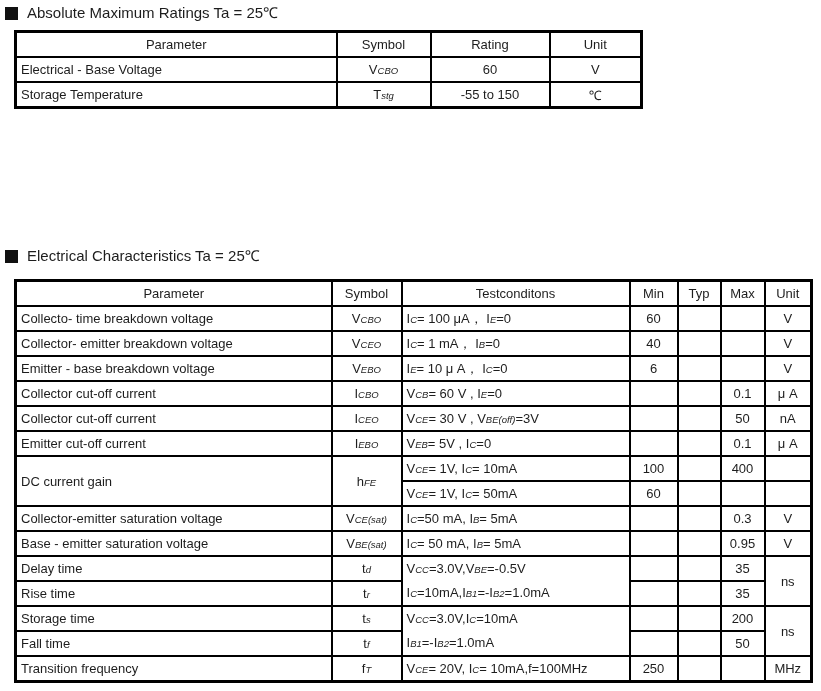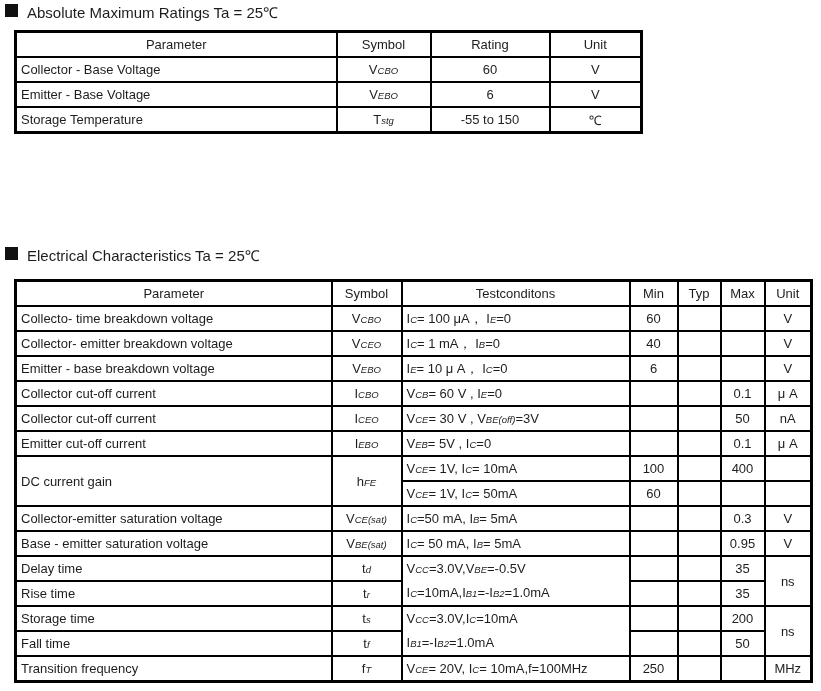--- a/index.html
+++ b/index.html
@@ -11,20 +11,21 @@
     width: 821px;
     height: 691px;
     position: relative;
     font-family: "Liberation Sans", sans-serif;
     color: #1d1d1d;
   }
   .sec-title {
     position: absolute;
     left: 5px;
     display: flex;
+    align-items: center;
     gap: 9px;
     font-size: 15px;
     line-height: 18px;
     white-space: pre;
   }
   .bullet {
     display: inline-block;
     width: 13px;
     height: 13px;
     background: #111111;
@@ -74,29 +75,23 @@
       <thead>
         <tr>
           <th>Parameter</th>
           <th>Symbol</th>
           <th>Rating</th>
           <th>Unit</th>
         </tr>
       </thead>
       <tbody>
         <tr>
-          <td class="al-l">Collector - Base Voltage</td>
+          <td class="al-l">Electrical - Base Voltage</td>
           <td class="al-c">V<span class="sub">CBO</span></td>
           <td class="al-c">60</td>
-          <td class="al-c">V</td>
-        </tr>
-        <tr>
-          <td class="al-l">Emitter - Base Voltage</td>
-          <td class="al-c">V<span class="sub">EBO</span></td>
-          <td class="al-c">6</td>
           <td class="al-c">V</td>
         </tr>
         <tr>
           <td class="al-l">Storage Temperature</td>
           <td class="al-c">T<span class="sub">stg</span></td>
           <td class="al-c">-55 to 150</td>
           <td class="al-c">℃</td>
         </tr>
       </tbody>
     </table>

